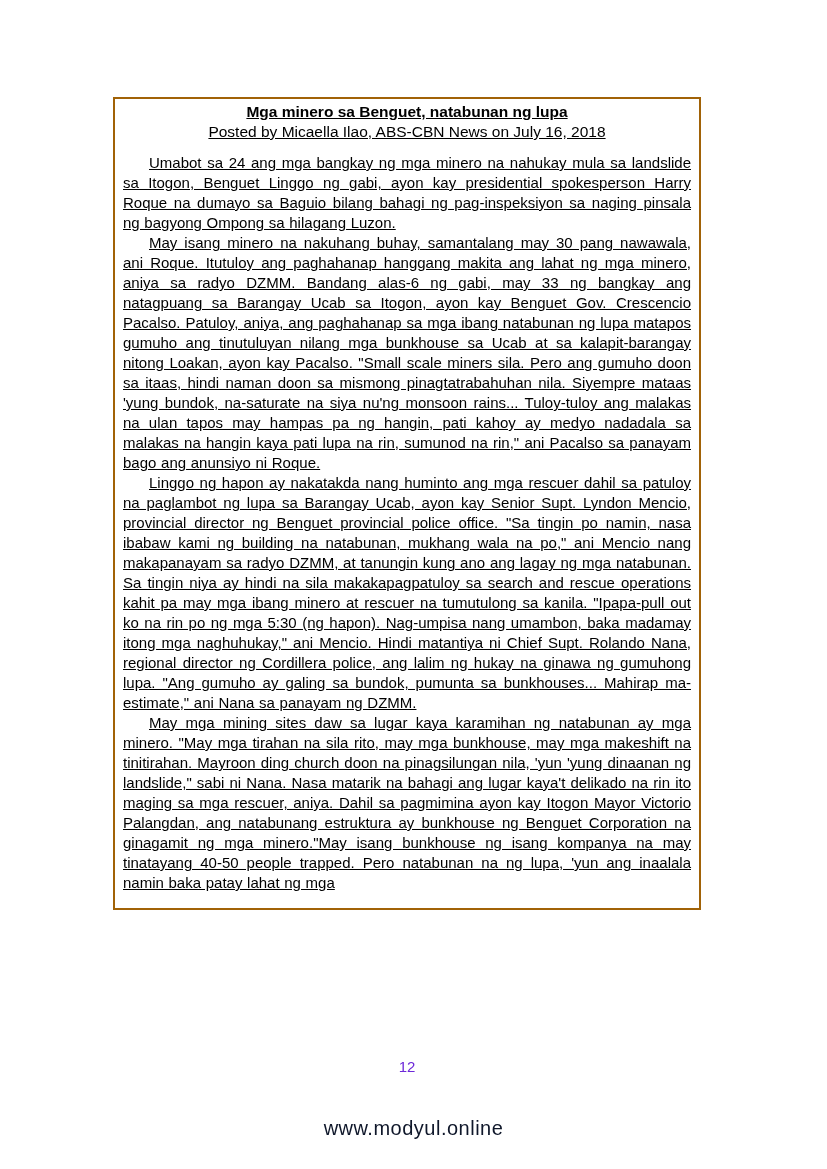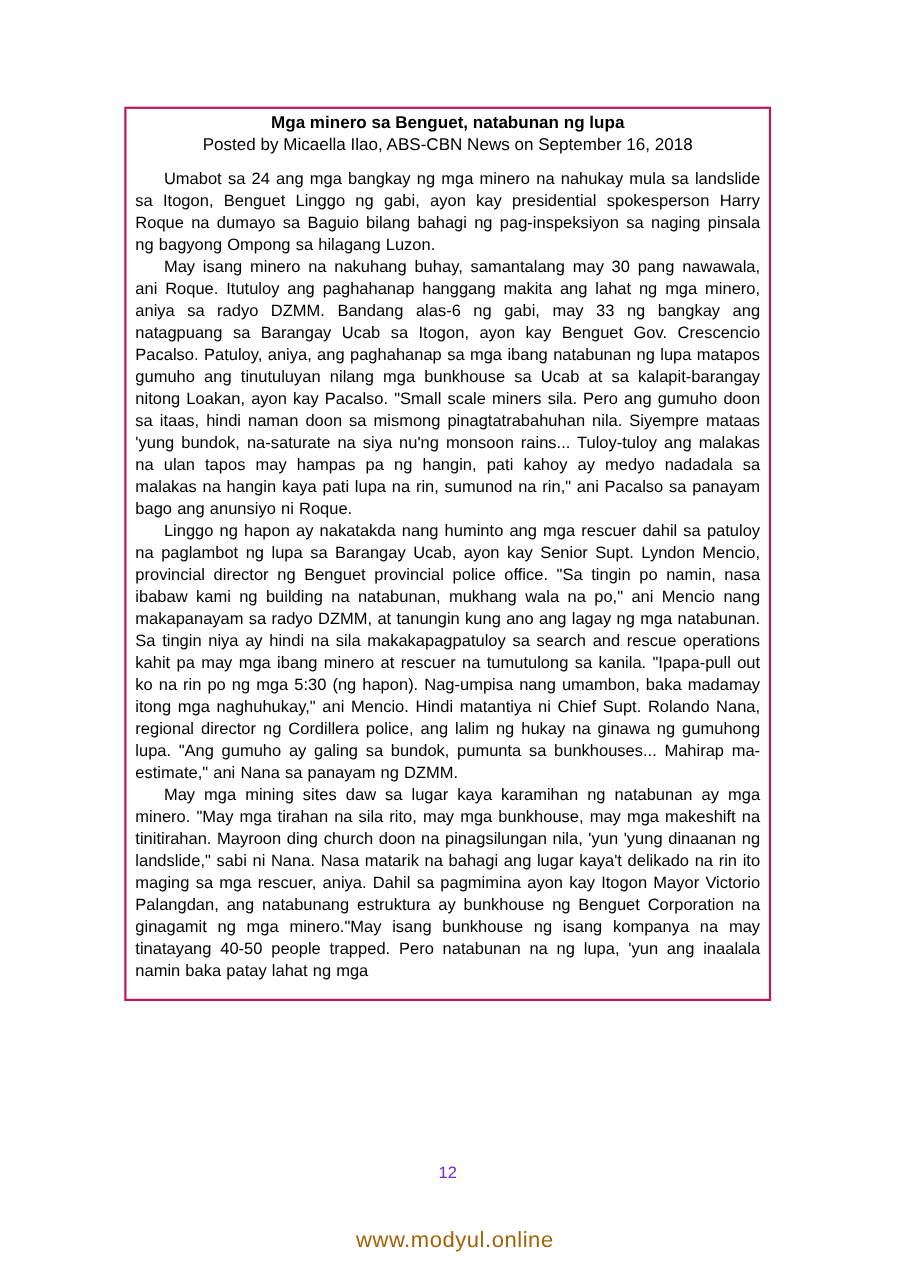--- a/index.html
+++ b/index.html
@@ -17,23 +17,24 @@
     width: 827px;
     height: 1169px;
     background: #ffffff;
   }
   .article-box {
     position: absolute;
     left: 113px;
     top: 97px;
     width: 588px;
     min-height: 813px;
-    border: 2px solid #be185d;
+    border: 2px solid #a16207;
     background: #ffffff;
     padding: 3px 8px 8px 8px;
+    text-decoration: underline;
   }
   .article-title {
     font-weight: bold;
     font-size: 15.5px;
     line-height: 20px;
     text-align: center;
   }
   .article-byline {
     font-size: 15.5px;
     line-height: 20px;
@@ -58,32 +59,32 @@
     color: #6d28d9;
   }
   .watermark {
     position: absolute;
     left: 0;
     top: 1116px;
     width: 827px;
     text-align: center;
     font-size: 20px;
     line-height: 24px;
-    color: #a16207;
+    color: #0f172a;
     letter-spacing: 0.5px;
   }
 </style>
 </head>
 <body>
 
 <div class="page">
 
   <div class="article-box">
     <div class="article-title">Mga minero sa Benguet, natabunan ng lupa</div>
-    <div class="article-byline">Posted by Micaella Ilao, ABS-CBN News on September 16, 2018</div>
+    <div class="article-byline">Posted by Micaella Ilao, ABS-CBN News on July 16, 2018</div>
     <div class="article-body">
       <p>Umabot sa 24 ang mga bangkay ng mga minero na nahukay mula sa landslide sa Itogon, Benguet Linggo ng gabi, ayon kay presidential spokesperson Harry Roque na dumayo sa Baguio bilang bahagi ng pag-inspeksiyon sa naging pinsala ng bagyong Ompong sa hilagang Luzon.</p>
       <p>May isang minero na nakuhang buhay, samantalang may 30 pang nawawala, ani Roque. Itutuloy ang paghahanap hanggang makita ang lahat ng mga minero, aniya sa radyo DZMM. Bandang alas-6 ng gabi, may 33 ng bangkay ang natagpuang sa Barangay Ucab sa Itogon, ayon kay Benguet Gov. Crescencio Pacalso. Patuloy, aniya, ang paghahanap sa mga ibang natabunan ng lupa matapos gumuho ang tinutuluyan nilang mga bunkhouse sa Ucab at sa kalapit-barangay nitong Loakan, ayon kay Pacalso. "Small scale miners sila. Pero ang gumuho doon sa itaas, hindi naman doon sa mismong pinagtatrabahuhan nila. Siyempre mataas 'yung bundok, na-saturate na siya nu'ng monsoon rains... Tuloy-tuloy ang malakas na ulan tapos may hampas pa ng hangin, pati kahoy ay medyo nadadala sa malakas na hangin kaya pati lupa na rin, sumunod na rin," ani Pacalso sa panayam bago ang anunsiyo ni Roque.</p>
       <p>Linggo ng hapon ay nakatakda nang huminto ang mga rescuer dahil sa patuloy na paglambot ng lupa sa Barangay Ucab, ayon kay Senior Supt. Lyndon Mencio, provincial director ng Benguet provincial police office. "Sa tingin po namin, nasa ibabaw kami ng building na natabunan, mukhang wala na po," ani Mencio nang makapanayam sa radyo DZMM, at tanungin kung ano ang lagay ng mga natabunan. Sa tingin niya ay hindi na sila makakapagpatuloy sa search and rescue operations kahit pa may mga ibang minero at rescuer na tumutulong sa kanila. "Ipapa-pull out ko na rin po ng mga 5:30 (ng hapon). Nag-umpisa nang umambon, baka madamay itong mga naghuhukay," ani Mencio. Hindi matantiya ni Chief Supt. Rolando Nana, regional director ng Cordillera police, ang lalim ng hukay na ginawa ng gumuhong lupa. "Ang gumuho ay galing sa bundok, pumunta sa bunkhouses... Mahirap ma-estimate," ani Nana sa panayam ng DZMM.</p>
       <p>May mga mining sites daw sa lugar kaya karamihan ng natabunan ay mga minero. "May mga tirahan na sila rito, may mga bunkhouse, may mga makeshift na tinitirahan. Mayroon ding church doon na pinagsilungan nila, 'yun 'yung dinaanan ng landslide," sabi ni Nana. Nasa matarik na bahagi ang lugar kaya't delikado na rin ito maging sa mga rescuer, aniya. Dahil sa pagmimina ayon kay Itogon Mayor Victorio Palangdan, ang natabunang estruktura ay bunkhouse ng Benguet Corporation na ginagamit ng mga minero."May isang bunkhouse ng isang kompanya na may tinatayang 40-50 people trapped. Pero natabunan na ng lupa, 'yun ang inaalala namin baka patay lahat ng mga</p>
     </div>
   </div>
 
   <div class="page-number">12</div>
 

